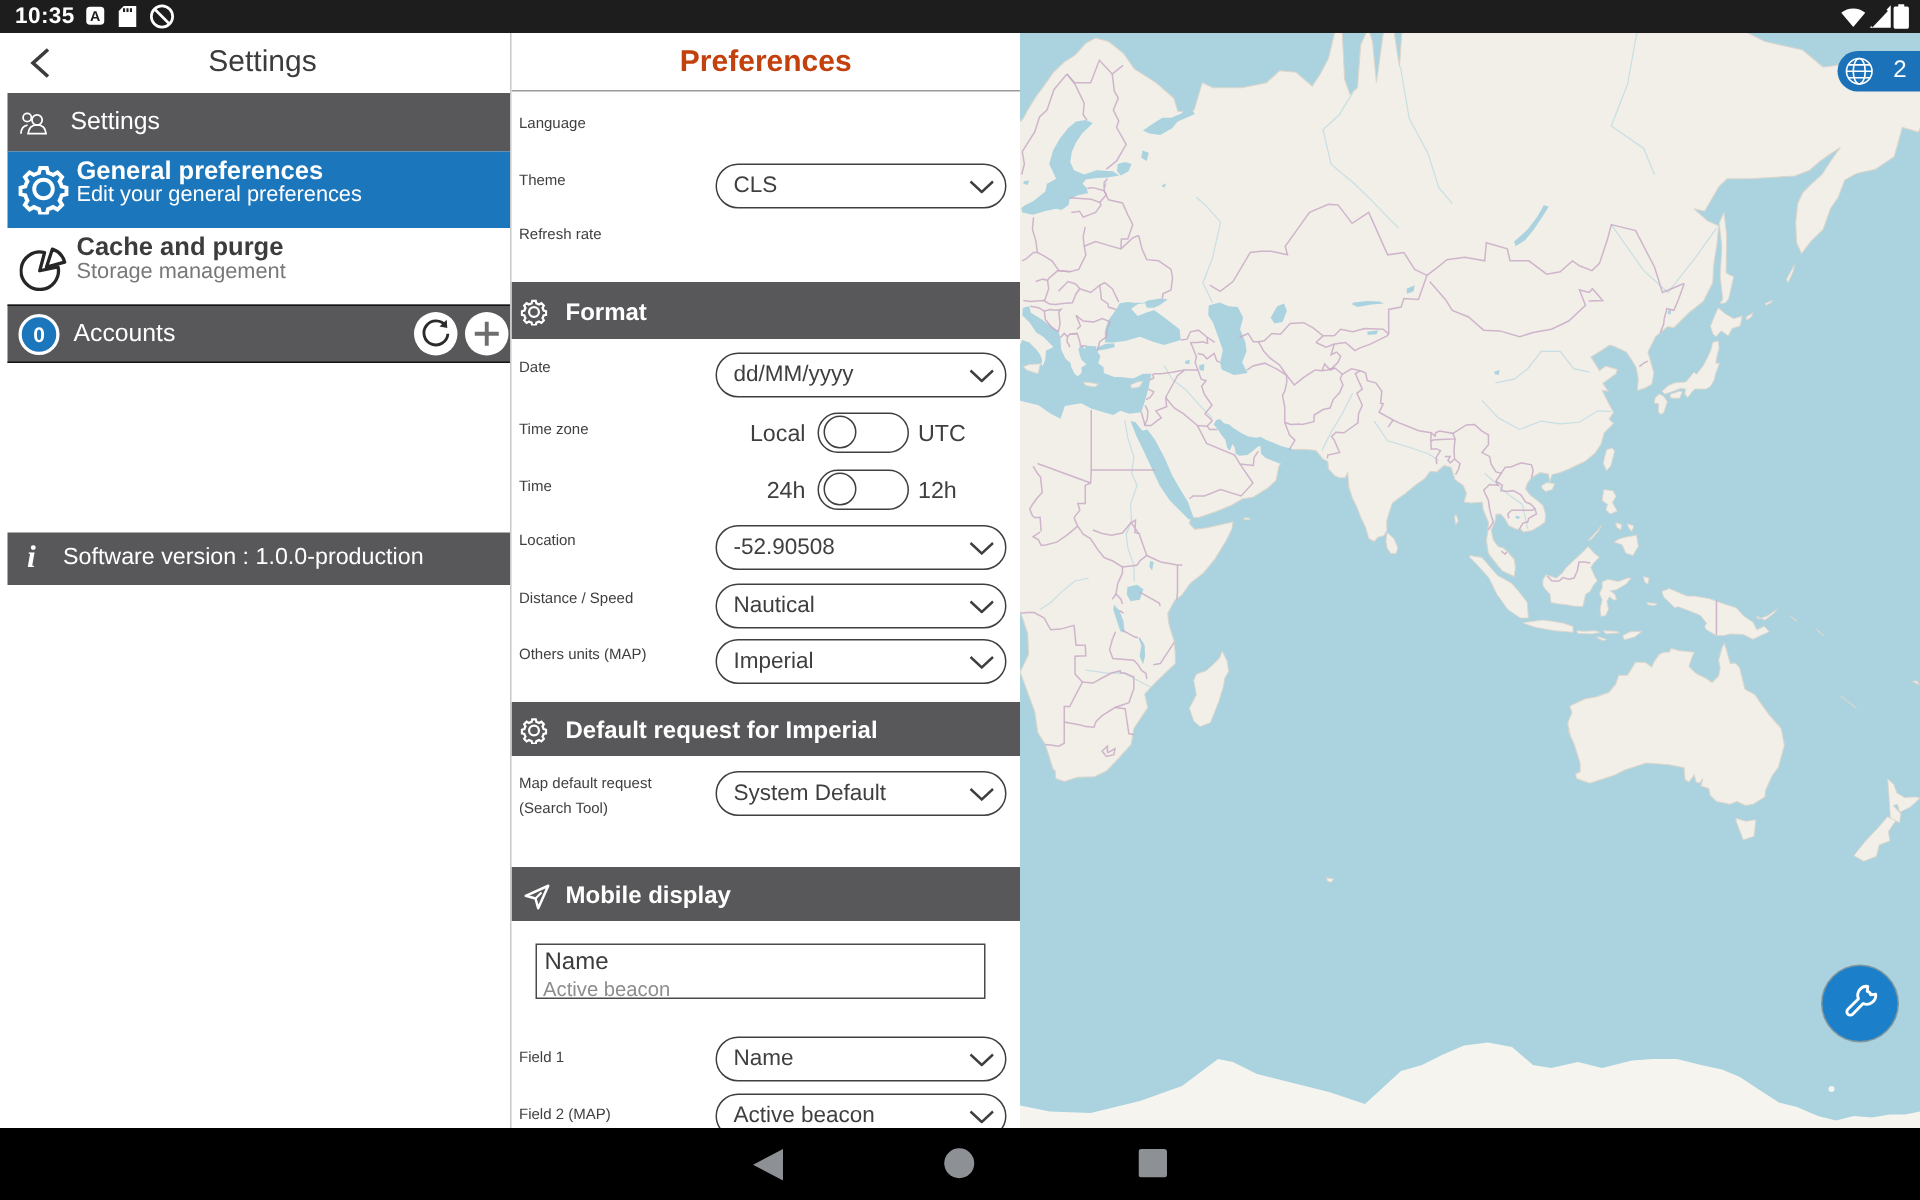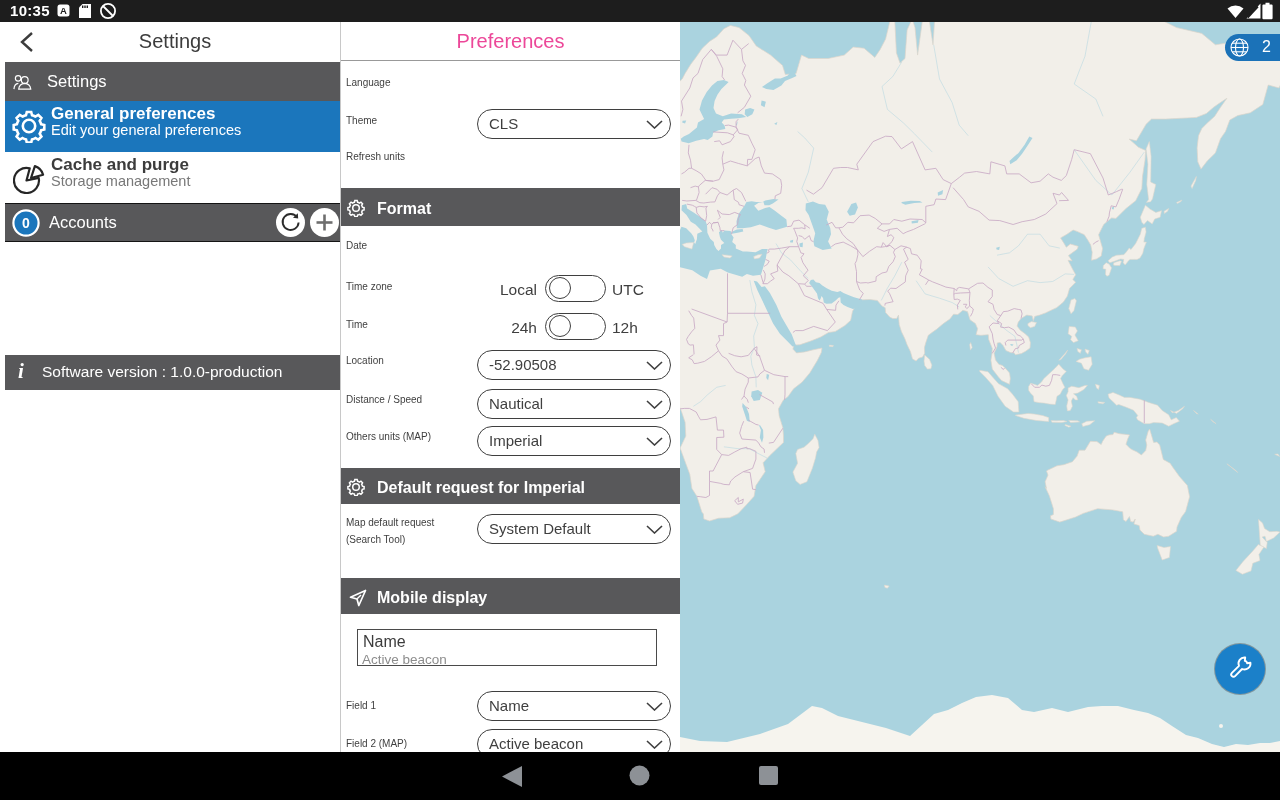--- a/index.html
+++ b/index.html
@@ -120,45 +120,51 @@
         </g>
       </svg>
   </div>
 
   <div class="gbar" style="top:333px;height:35px;"></div>
   <div class="wt" style="left:13px;top:337px;font-size:21px;font-family:'Liberation Serif',serif;font-style:italic;font-weight:bold;">i</div>
   <div class="wt" style="left:37px;top:341px;font-size:15.5px;">Software version : 1.0.0-production</div>
 </div>
 
 <div id="panelM">
-  <div class="abs" style="left:0;top:8px;width:339px;text-align:center;font-size:20px;color:#ec4899;">Preferences</div>
+  <div class="abs" style="left:0;top:8px;width:339px;text-align:center;font-size:20px;color:#c2410c;font-weight:bold;">Preferences</div>
   <div class="abs" style="left:0;top:38px;width:339px;border-bottom:1px solid #999;"></div>
 
   <div class="lab" style="top:55px;">Language</div>
 
   <div class="lab" style="top:93px;">Theme</div>
   <div class="pill" style="top:87px;">
       <div class="ptxt">CLS</div>
       <svg class="chev" width="17" height="9" viewBox="0 0 17 9">
         <path d="M1 1 L8.5 8 L16 1" fill="none" stroke="#3f3f3f" stroke-width="1.6"></path>
       </svg>
     </div>
 
-  <div class="lab" style="top:129px;">Refresh units</div>
+  <div class="lab" style="top:129px;">Refresh rate</div>
 
   <div class="gbar" style="top:166px;height:38px;width:339px;"></div>
   <svg class="abs" style="left:6px;top:177px" width="18" height="18" viewBox="0 0 34 34">
       <g fill="none" stroke="#fff" stroke-width="2.8">
         <path d="M17 3 l2.2 0 l0.8 3.2 a11 11 0 0 1 3.4 1.4 l2.9 -1.7 l3.1 3.1 l-1.7 2.9 a11 11 0 0 1 1.4 3.4 l3.2 0.8 l0 4.4 l-3.2 0.8 a11 11 0 0 1 -1.4 3.4 l1.7 2.9 l-3.1 3.1 l-2.9 -1.7 a11 11 0 0 1 -3.4 1.4 l-0.8 3.2 l-4.4 0 l-0.8 -3.2 a11 11 0 0 1 -3.4 -1.4 l-2.9 1.7 l-3.1 -3.1 l1.7 -2.9 a11 11 0 0 1 -1.4 -3.4 l-3.2 -0.8 l0 -4.4 l3.2 -0.8 a11 11 0 0 1 1.4 -3.4 l-1.7 -2.9 l3.1 -3.1 l2.9 1.7 a11 11 0 0 1 3.4 -1.4 l0.8 -3.2 Z"></path>
         <circle cx="17" cy="17" r="6.2"></circle>
       </g>
     </svg>
   <div class="wt" style="left:36px;top:178px;font-size:16px;font-weight:bold;">Format</div>
 
   <div class="lab" style="top:218px;">Date</div>
+  <div class="pill" style="top:213px;">
+      <div class="ptxt">dd/MM/yyyy</div>
+      <svg class="chev" width="17" height="9" viewBox="0 0 17 9">
+        <path d="M1 1 L8.5 8 L16 1" fill="none" stroke="#3f3f3f" stroke-width="1.6"></path>
+      </svg>
+    </div>
 
   <div class="lab" style="top:259px;">Time zone</div>
   <div class="tlab" style="left:156px;top:259px;width:40px;text-align:right;">Local</div>
   <div class="toggle" style="top:253px;">
       <div class="knob"></div>
     </div>
   <div class="tlab" style="left:271px;top:259px;">UTC</div>
 
   <div class="lab" style="top:297px;">Time</div>
   <div class="tlab" style="left:156px;top:297px;width:40px;text-align:right;">24h</div>

